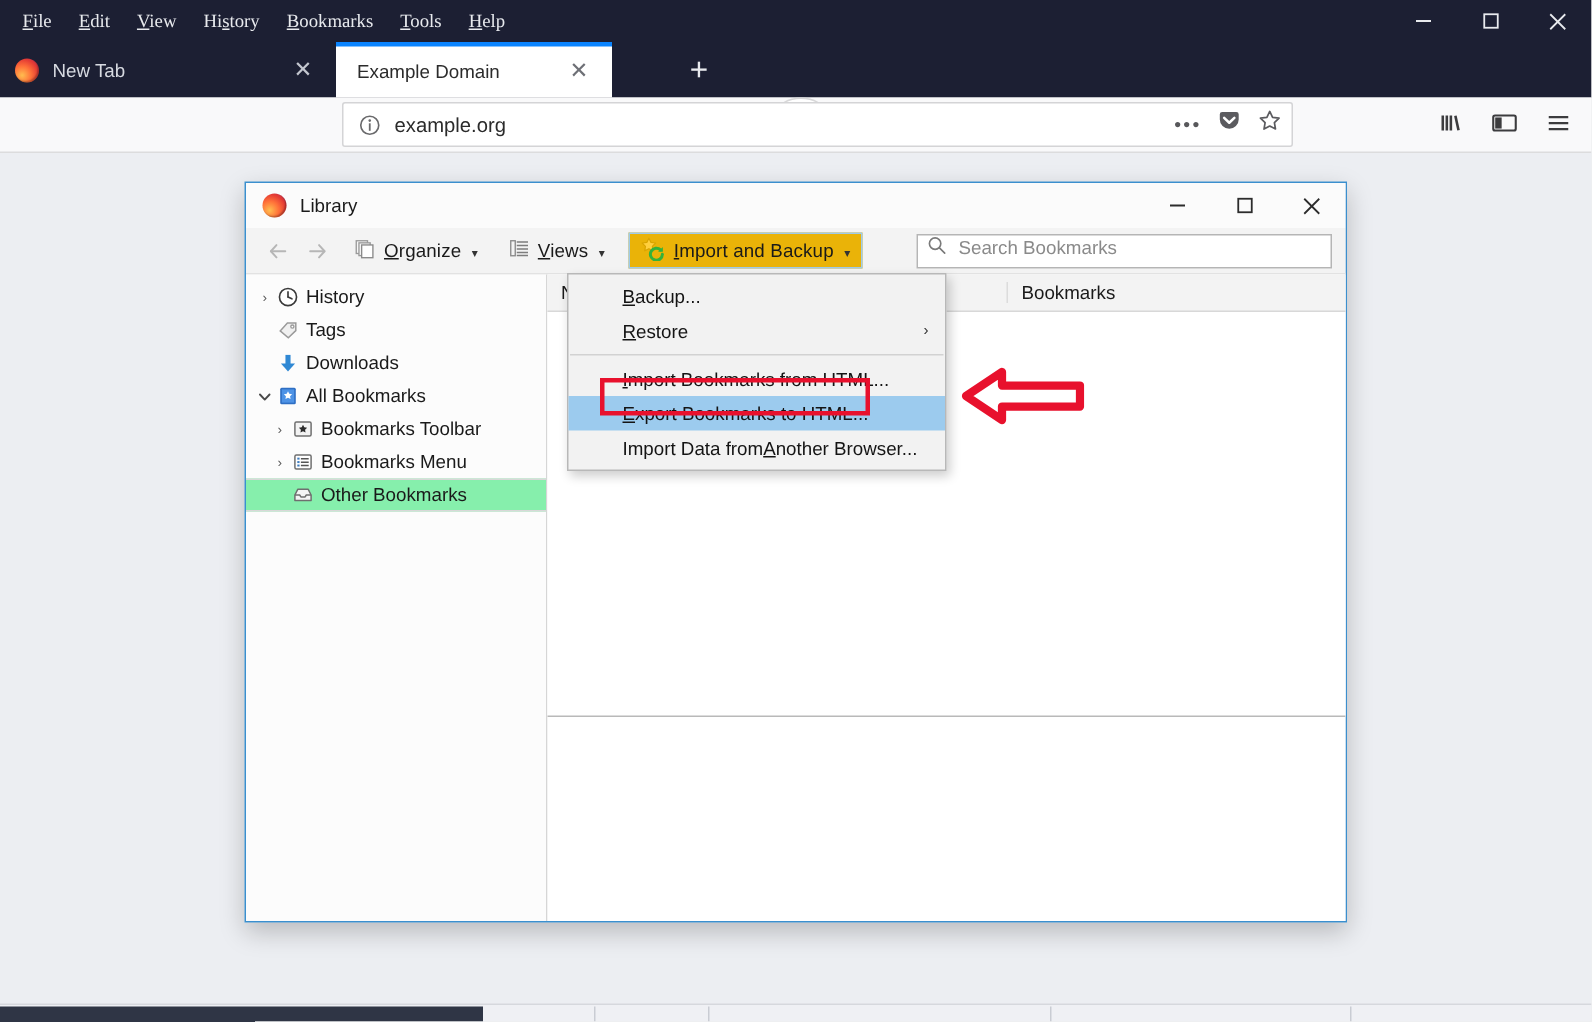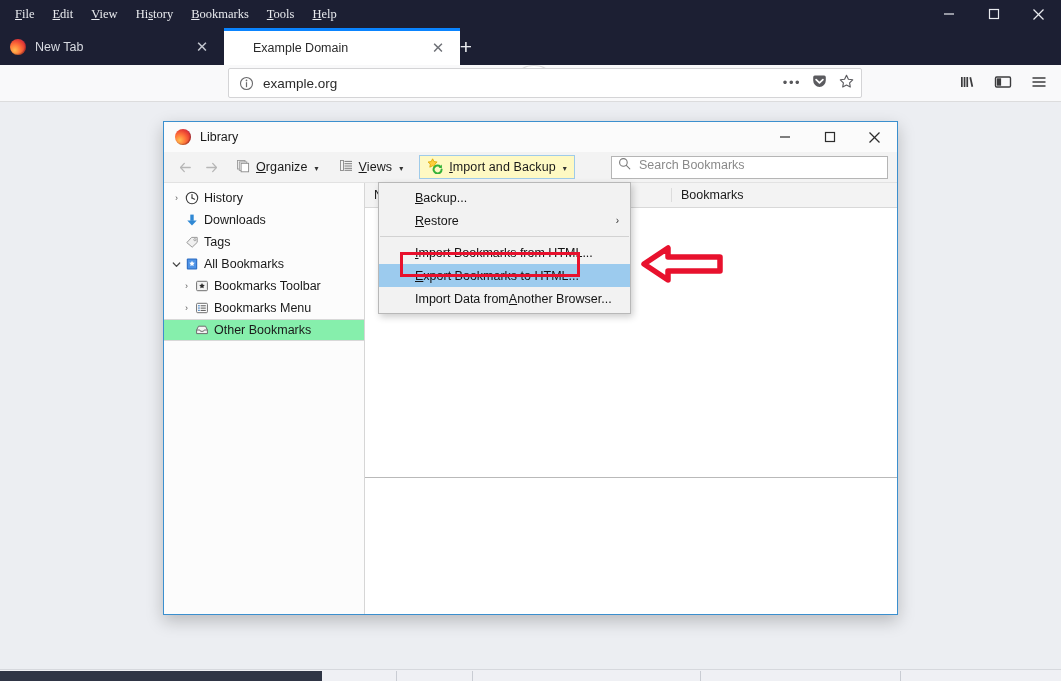--- a/index.html
+++ b/index.html
@@ -24,21 +24,21 @@
 
   .tabstrip{
     position:absolute;left:0;top:28px;width:1061px;height:37px;background:#1c1f33;
   }
   .tab{
     position:absolute;top:0;height:37px;display:flex;align-items:center;box-sizing:border-box;
   }
   .tab.inactive{left:0;width:224px;padding-left:10px;color:#c9ccd4;}
   .tab.inactive .tab-title{font-size:12.5px;color:#d7dae1;margin-left:9px;}
   .tab.active{
-    left:224px;width:236px;background:#ffffff;border-top:3px solid #0a84ff;padding-left:29px;
+    left:224px;width:184px;background:#ffffff;border-top:3px solid #0a84ff;padding-left:14px;
   }
   .tab.active .tab-title{font-size:12.5px;color:#2b2b2b;}
   .tab .tabclose{
     position:absolute;right:14px;top:50%;transform:translateY(-50%);
     width:16px;height:16px;line-height:16px;text-align:center;font-size:15px;
   }
   .tab.inactive .tabclose{color:#c3c6cf;}
   .tab.active .tabclose{color:#6e7076;}
   .fxlogo{width:16px;height:16px;border-radius:50%;
     background:radial-gradient(circle at 30% 70%, #ffbd4f 0%, #ff7139 38%, #e43b34 68%, #a72a64 100%);
@@ -91,21 +91,21 @@
   .lib-toolbar{
     position:relative;height:31px;background:#f3f3f3;border-bottom:1px solid #e2e2e2;
     display:flex;align-items:center;box-sizing:border-box;
   }
   .tb-nav{width:26px;height:24px;display:flex;align-items:center;justify-content:center;color:#b6b6b6;}
   .tb-nav:first-child{margin-left:8px;}
   .tb-btn{display:flex;align-items:center;height:24px;padding:0 7px;margin-left:4px;font-size:12.5px;color:#1a1a1a;gap:5px;border:1px solid transparent;box-sizing:border-box;}
   .tb-btn .cap{letter-spacing:.1px;}
   .tb-btn .cap u{text-decoration:underline;text-underline-offset:1px;}
   .tb-btn .caret{font-size:8px;color:#333;margin-left:2px;transform:translateY(1px);}
-  .tb-btn.active{background:#fef9c3;border:1px solid #9fcbe9;}
+  .tb-btn.active{background:#eab308;border:1px solid #9fcbe9;}
   .lib-search{
     position:absolute;right:9px;top:4px;width:277px;height:23px;background:#fff;border:1px solid #b5b5b5;
     box-sizing:border-box;display:flex;align-items:flex-start;
   }
   .lib-search .si{margin-left:6px;color:#7a7a7a;display:flex;}
   .lib-search input{
     border:0;outline:0;background:transparent;font-family:"Liberation Sans",sans-serif;
     font-size:12.5px;color:#1a1a1a;margin-left:6px;width:225px;
   }
   .lib-search input::placeholder{color:#8a8a8a;}
@@ -391,36 +391,36 @@
               <line x1="7" y1="7" x2="9.6" y2="8.2" stroke="#3b3b3b" stroke-width="1.1" stroke-linecap="round"></line>
             </svg>
         </span>
         <span class="lbl">History</span>
       </div>
 
       <div class="tnode">
         <span class="tw"></span>
         <span class="ico">
           <svg width="14" height="14" viewBox="0 0 14 14">
+              <path d="M1.8 7.6 L6.6 2.4 L12.2 2.4 L12.2 7.4 L7.2 12.2 Z" fill="#f0f0f0" stroke="#9a9a9a" stroke-width="1"></path>
+              <circle cx="9.9" cy="4.7" r="1.05" fill="#fff" stroke="#9a9a9a" stroke-width=".9"></circle>
+            </svg>
+        </span>
+        <span class="lbl">Tags</span>
+      </div>
+
+      <div class="tnode">
+        <span class="tw"></span>
+        <span class="ico">
+          <svg width="14" height="14" viewBox="0 0 14 14">
               <rect x="5.3" y="1.6" width="3.4" height="6.2" fill="#2f88d4"></rect>
               <path d="M2.3 7.4 L11.7 7.4 L7 12.6 Z" fill="#2f88d4"></path>
             </svg>
         </span>
         <span class="lbl">Downloads</span>
-      </div>
-
-      <div class="tnode">
-        <span class="tw"></span>
-        <span class="ico">
-          <svg width="14" height="14" viewBox="0 0 14 14">
-              <path d="M1.8 7.6 L6.6 2.4 L12.2 2.4 L12.2 7.4 L7.2 12.2 Z" fill="#f0f0f0" stroke="#9a9a9a" stroke-width="1"></path>
-              <circle cx="9.9" cy="4.7" r="1.05" fill="#fff" stroke="#9a9a9a" stroke-width=".9"></circle>
-            </svg>
-        </span>
-        <span class="lbl">Tags</span>
       </div>
 
       <div class="tnode">
         <span class="tw">
           <svg width="9" height="9" viewBox="0 0 9 9">
               <path d="M1.3 3 L4.5 6.4 L7.7 3" fill="none" stroke="#4a4a4a" stroke-width="1.25" stroke-linecap="round" stroke-linejoin="round"></path>
             </svg>
         </span>
         <span class="ico">
           <svg width="14" height="14" viewBox="0 0 14 14">

